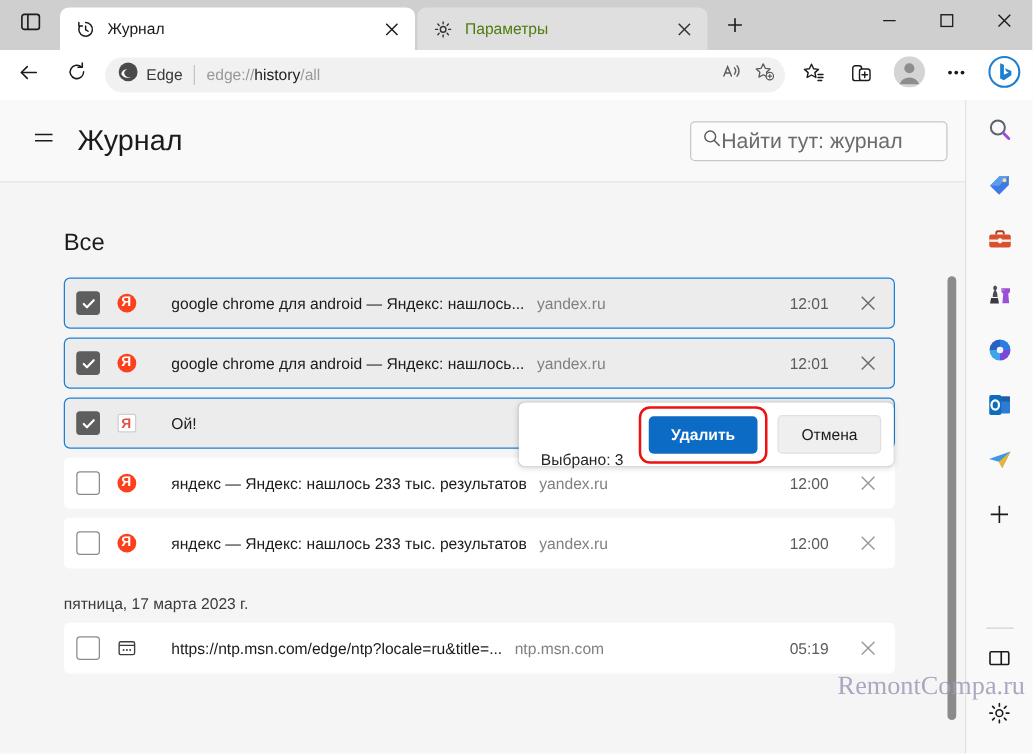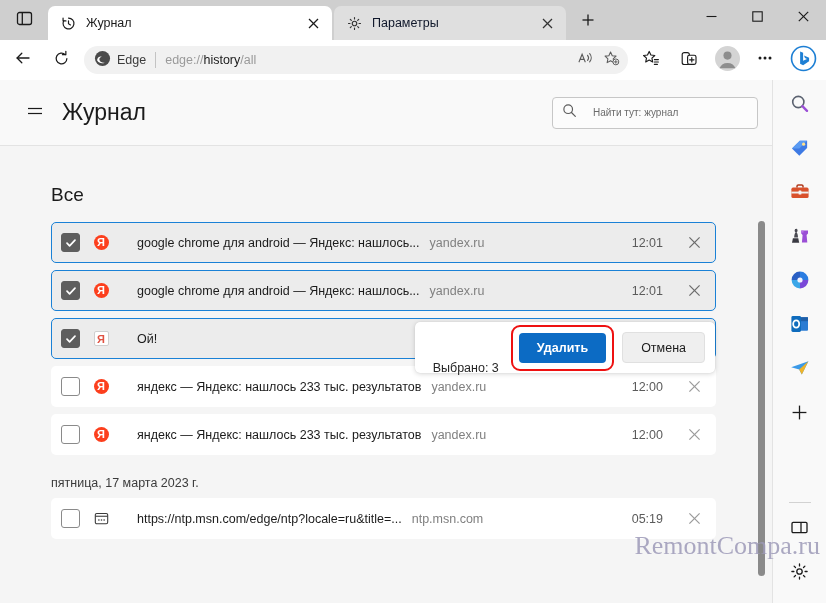--- a/index.html
+++ b/index.html
@@ -20,21 +20,21 @@
   .tab-actions-left {
     width: 48px; height: 40px;
     display: flex; align-items: center; justify-content: center;
   }
   .tab {
     height: 34px; border-radius: 7px 7px 0 0;
     display: flex; align-items: center; padding: 0 8px 0 12px;
     font-size: 12.5px; color: #1b1b1b; position: relative;
   }
   .tab.active { background: #ffffff; width: 284px; }
-  .tab.inactive { background: #dfdfdf; width: 232px; color: #0f172a; margin-left: 2px; }
+  .tab.inactive { background: #dfdfdf; width: 232px; color: #4d7c0f; margin-left: 2px; }
   .tab-favicon { width: 17px; height: 17px; margin-right: 9px; flex: 0 0 17px; display:flex; align-items:center; justify-content:center;}
   .tab-title {
     flex: 1; white-space: nowrap; overflow: hidden; text-overflow: ellipsis;
     font-size: 12.5px;
   }
   .tab-close {
     width: 22px; height: 22px; border-radius: 4px; flex: 0 0 22px;
     display: flex; align-items: center; justify-content: center;
   }
   .newtab {
@@ -80,21 +80,21 @@
   }
   .hamburger { width: 34px; height: 34px; display: flex; align-items: center; justify-content: center; flex:0 0 34px;}
   .page-title { font-size: 23px; color: #1b1b1b; margin-left: 10px; font-weight: 400; }
   .header-spacer { flex: 1; }
   .searchbox {
     width: 206px; height: 32px; background: #fcfcfc; border: 1px solid #c7c7c7;
     border-radius: 4px; display: flex; align-items: center; padding: 0 9px;
   }
   .searchbox input {
     border: none; outline: none; background: transparent; flex: 1;
-    font-size: 10px; color: #b91c1c; margin-left: 16px;
+    font-size: 17px; color: #b91c1c; margin-left: 0;
     font-family: "Liberation Sans", sans-serif; min-width: 0;
   }
   .searchbox input::placeholder { color: #6b6b6b; }
 
   .page-body { position: relative; height: 457px; }
 
   .all-row {
     display: flex; align-items: center; padding: 22px 0 0 51px; height: 76px;
   }
   .all-label { font-size: 19px; color: #1b1b1b; }
@@ -172,21 +172,21 @@
   .sb-icon {
     width: 32px; height: 32px; margin-bottom: 12px; border-radius: 5px;
     display: flex; align-items: center; justify-content: center;
   }
   .sb-spacer { flex: 1; }
   .sb-divider { width: 22px; height: 1px; background: #d2d2d2; margin-bottom: 10px; }
 
   .watermark {
     position: absolute; right: 6px; bottom: 42px;
     font-family: "Liberation Serif", "DejaVu Serif", serif;
-    font-size: 26px; color: #9d9ab8; opacity: 0.85;
+    font-size: 21px; color: #9d9ab8; opacity: 0.85;
     white-space: nowrap; pointer-events: none; z-index: 20;
   }
 </style>
 </head>
 <body>
 
 <div class="tabstrip">
   <div class="tab-actions-left">
     <span>
       <svg width="17" height="17" viewBox="0 0 17 17">

